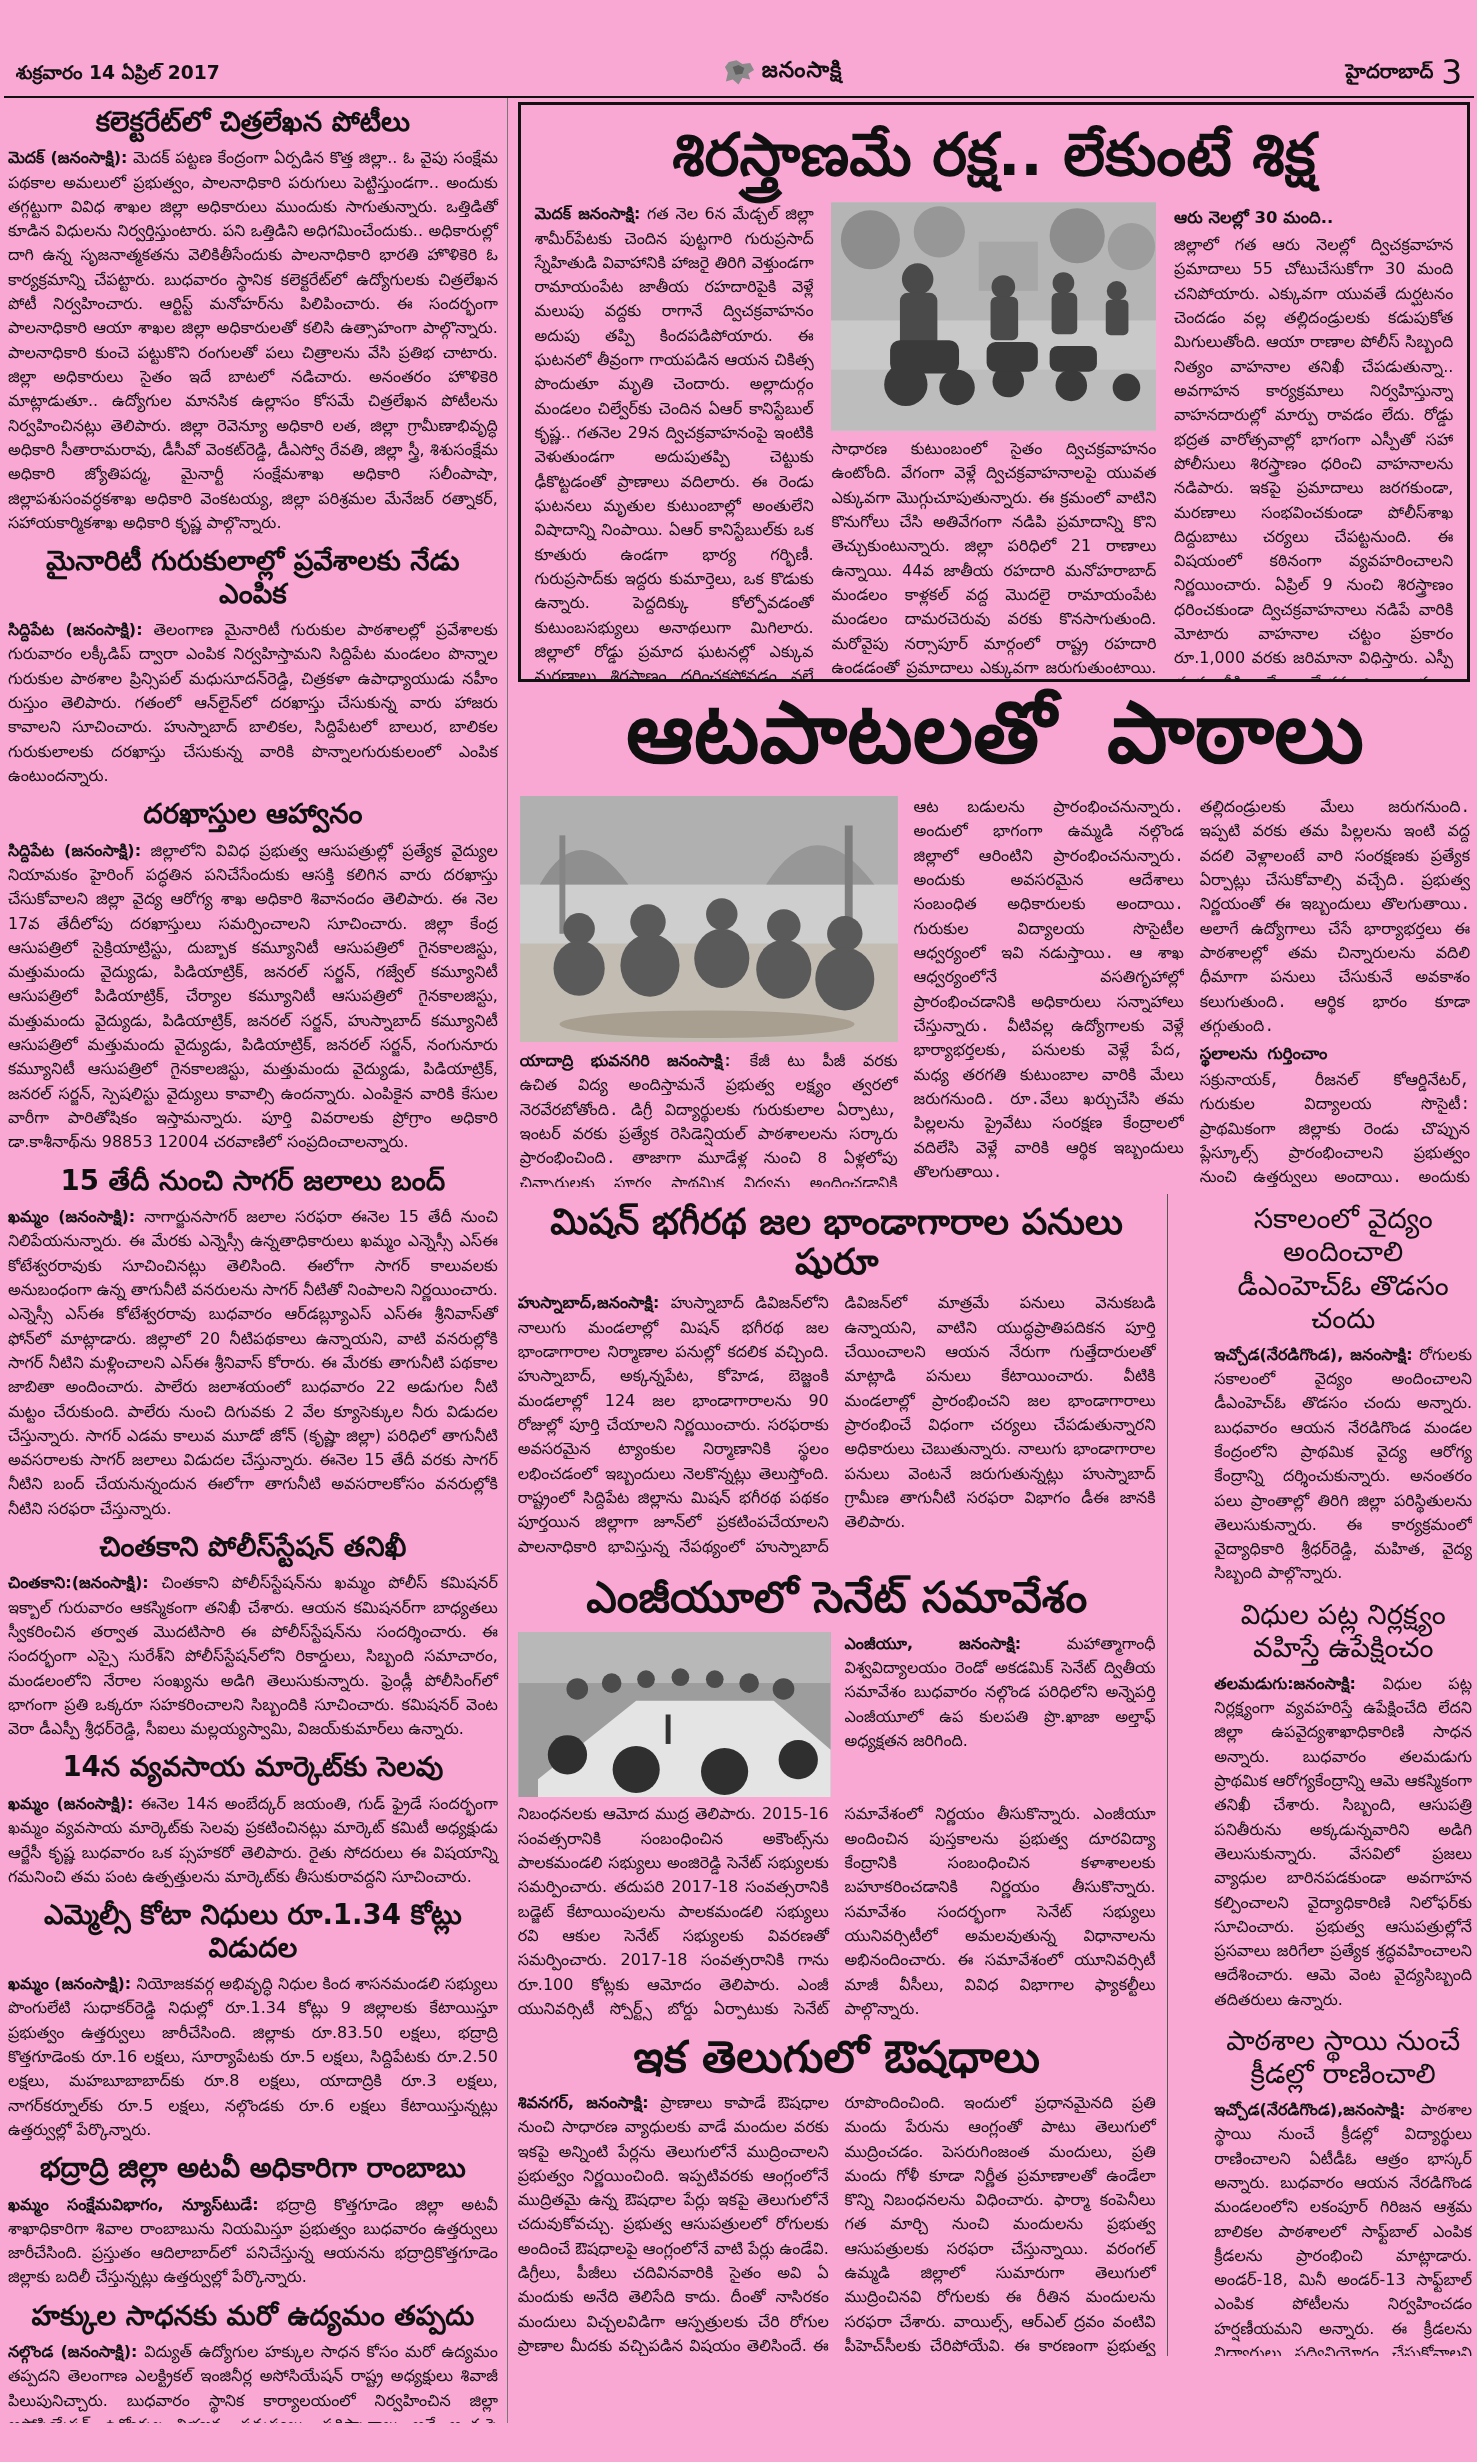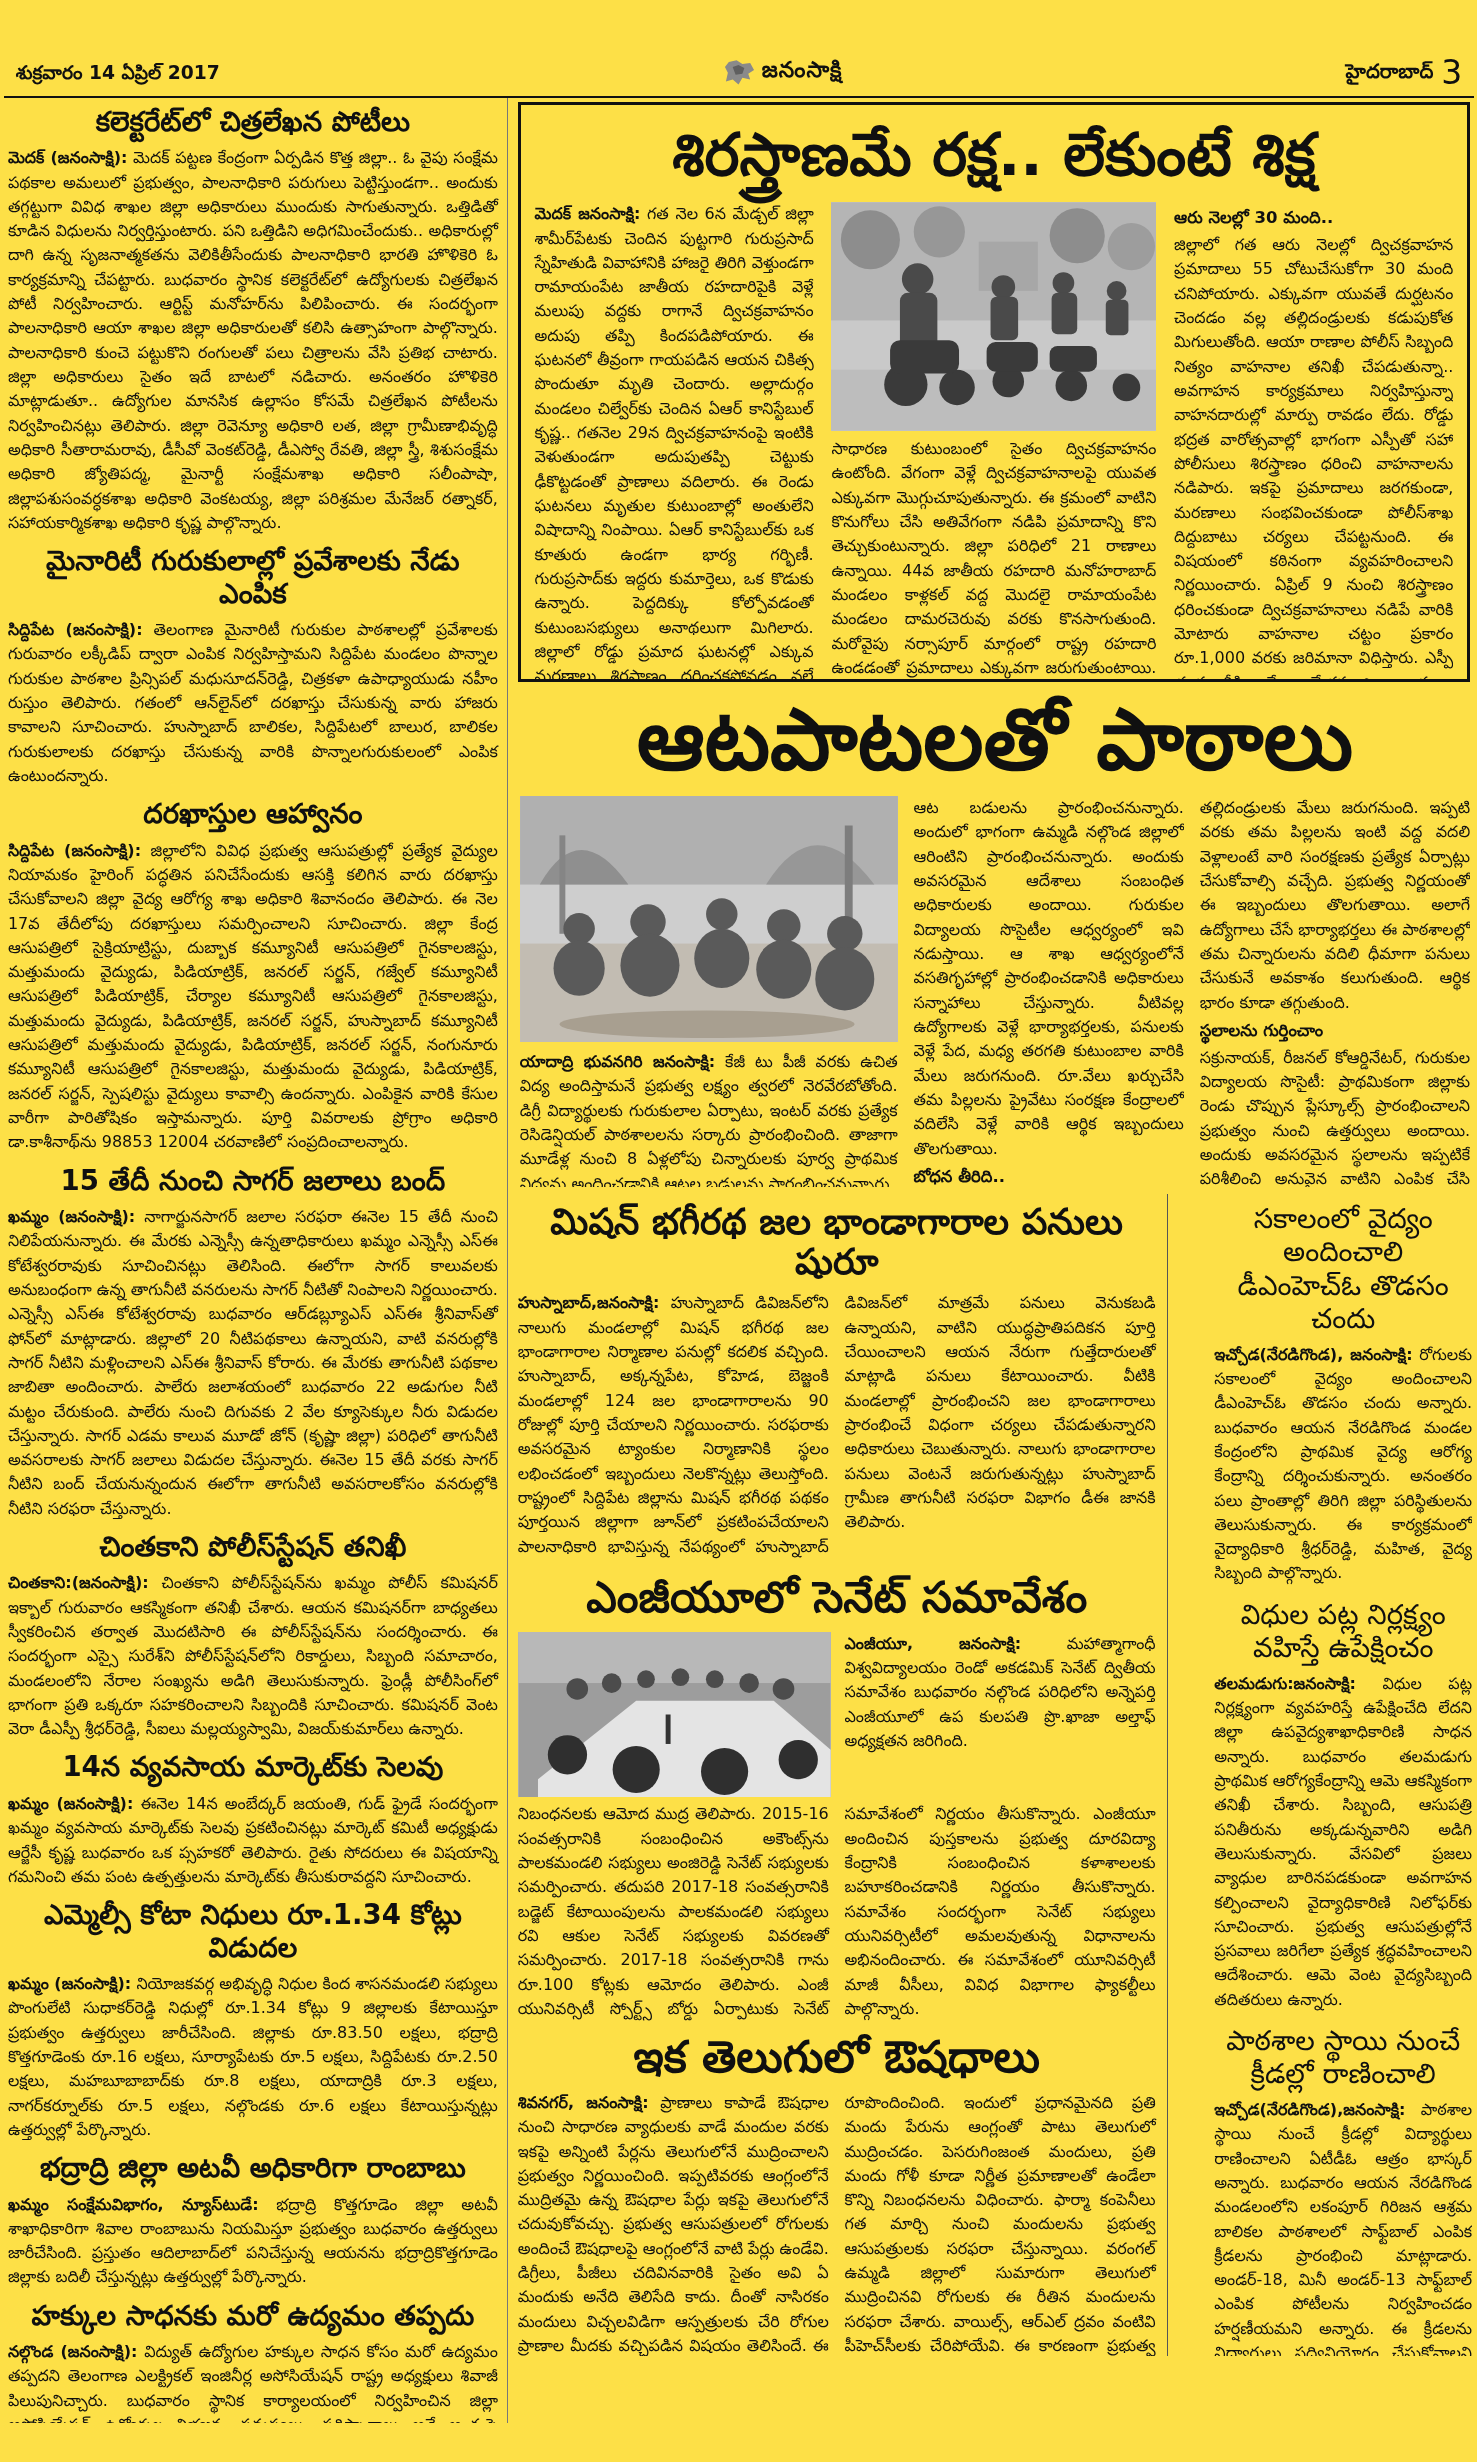--- a/index.html
+++ b/index.html
@@ -1,16 +1,16 @@
 <!DOCTYPE html>
 <html><head>
 <meta charset="utf-8">
 <style>
   html,body{margin:0;padding:0;background:#e8e8e8;}
-  .page{width:1478px;height:2463px;margin:0 auto;background:#fde047;color:#101010;
+  .page{width:1478px;height:2463px;margin:0 auto;background:#f9a8d4;color:#101010;
         font-family:"DejaVu Sans",sans-serif;position:relative;overflow:hidden;}
   
   .hdr{display:flex;justify-content:space-between;align-items:flex-end;
        padding:57px 15.8px 7.9px 15.8px;}
   .hdr-date{font-size:18.7px;font-weight:bold;}
   .hdr-logo{display:flex;align-items:center;gap:5.9px;font-size:22px;font-weight:bold;letter-spacing:1px;}
   .hdr-right{font-size:19.7px;font-weight:bold;display:flex;align-items:flex-end;gap:7.9px;}
   .hdr-right .pagenum{font-size:33px;font-weight:normal;line-height:.9;}
   .hdr-rule{border-top:2.5px solid #111;margin:0 3.9px;}
   
@@ -25,21 +25,21 @@
   .subhead{font-weight:bold;font-size:16.5px;margin:5.9px 0 2px 0;}
   
   .helmet-box{border:3px solid #111;padding:5.9px 13.8px 9.9px 13.8px;height:558px;overflow:hidden;margin-right:2px;}
   .helmet-box h1{font-size:59px;text-align:center;margin:13.8px 0 15.8px 0;line-height:1.05;font-weight:bold;}
   .h-row{display:flex;gap:17.7px;}
   .h-col{flex:1;overflow:hidden;}
   .h-mid{width:325px;flex:none;overflow:hidden;}
   .photo{display:block;background:#cfcfcf;}
   .h-mid .body{margin-top:5.9px;}
   
-  .games{padding:5.9px 2px 0 2px;height:500px;overflow:hidden;}
+  .games{padding:5.9px 2px 0 2px;height:500px;overflow:hidden;font-family:Liberation Mono, monospace;}
   .games h1{font-size:85px;text-align:center;margin:9.9px 0 13.8px 0;line-height:1.0;font-weight:bold;}
   .g-row{display:flex;gap:15.8px;}
   .g-left{width:378px;flex:none;overflow:hidden;}
   .g-col{flex:1;overflow:hidden;}
   .g-left .body{margin-top:7.9px;}
   
   .lower{display:flex;margin-top:7px;height:1162px;overflow:hidden;gap:34px;}
   .mid-zone{width:638px;flex:none;border-right:1.5px solid #555;padding-right:11.8px;overflow:hidden;}
   .right-zone{flex:1;padding-left:11.8px;overflow:hidden;}
   .mid-zone h2.bh{font-size:36px;text-align:center;margin:7.9px 0 9.9px 0;line-height:1.1;}

